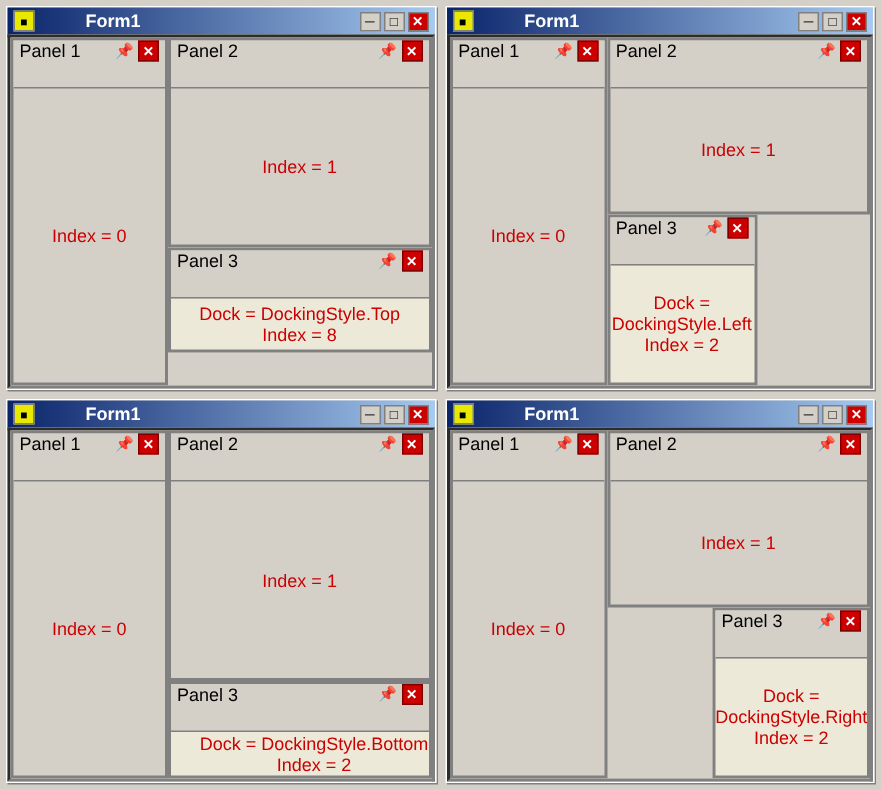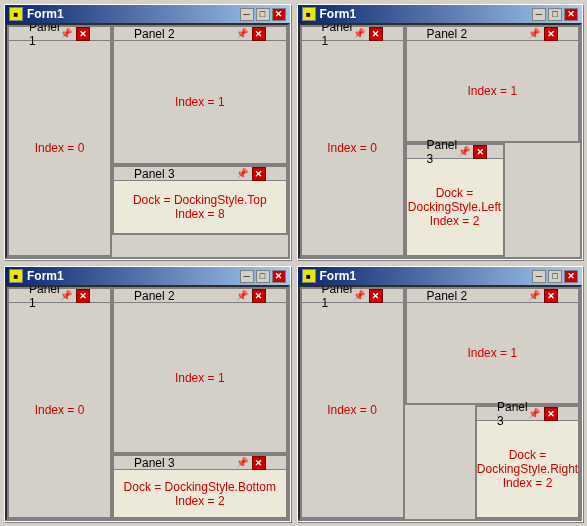--- a/index.html
+++ b/index.html
@@ -27,21 +27,21 @@
 
     .titlebar-icon {
       width: 14px; height: 14px;
       background: #e8e800;
       border: 1px solid #808080;
       display: flex; align-items: center; justify-content: center;
       font-size: 8px; color: #000;
       flex-shrink: 0;
     }
 
-    .titlebar-title { flex: 1; }
+    .titlebar-title { flex: 1; margin-left: 30px; }
 
     .titlebar-buttons {
       display: flex; gap: 2px;
     }
 
     .tb-btn {
       width: 14px; height: 13px;
       display: flex; align-items: center; justify-content: center;
       font-size: 9px; font-weight: bold;
       border: 1px solid #808080;
@@ -65,24 +65,24 @@
       border: 2px solid #808080;
       background: #d4d0c8;
       position: relative;
       display: flex;
       flex-direction: column;
     }
 
     .panel-header {
       background: #d4d0c8;
       border-bottom: 1px solid #808080;
-      height: 14px;
-      display: flex;
-      align-items: center;
-      padding: 0 20px;
+      height: 32px;
+      display: flex;
+      align-items: flex-start;
+      padding: 0 4px;
       font-size: 11px;
     }
 
     .panel-header-title { flex: 1; }
 
     .panel-icons {
       display: flex; gap: 2px;
     }
 
     .pin-icon {
@@ -337,21 +337,21 @@
       </div>
 
       <div class="panel" style="height:65px;background:#ece9d8;flex-shrink:0;border-top:2px solid #808080;">
         <div class="panel-header">
           <span class="panel-header-title">Panel 3</span>
           <div class="panel-icons">
             <div class="pin-icon">📌</div>
             <div class="close-icon">✕</div>
           </div>
         </div>
-        <div class="panel-body" style="white-space:pre-line;font-size:11px;">
+        <div class="panel-body" style="white-space:pre-line;font-size:11px;justify-content:flex-end;">
           <span>Dock = DockingStyle.Bottom
 Index = 2</span>
         </div>
       </div>
     </div>
   </div>
 </div>
 
 <div class="window w4">
   <div class="titlebar">

